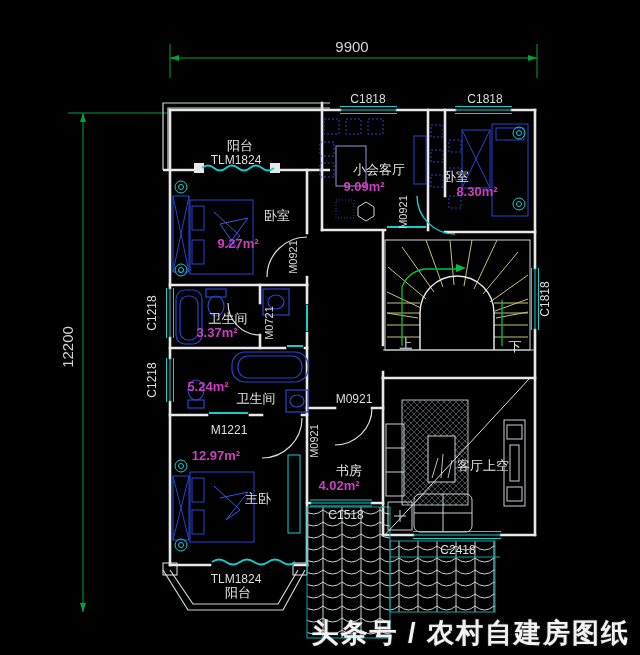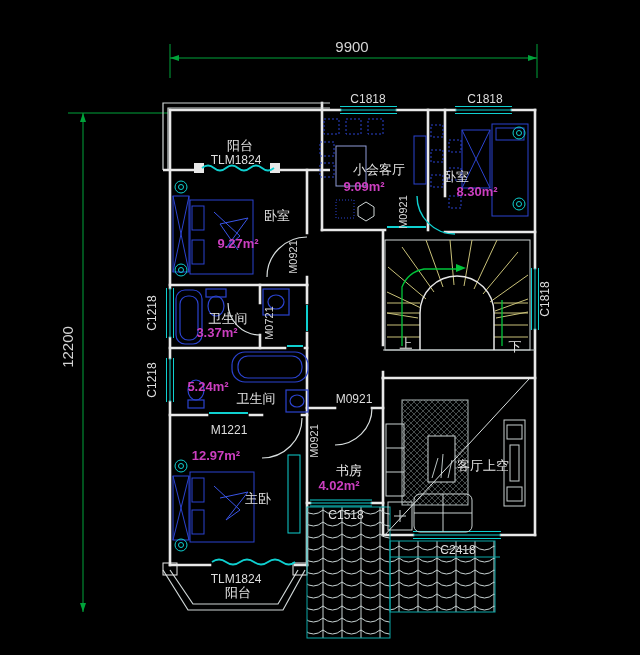--- a/index.html
+++ b/index.html
@@ -279,13 +279,14 @@
 
   <text class="room" x="349" y="475" text-anchor="middle" font-size="12">书房</text>
   <text class="area" x="339" y="490" text-anchor="middle">4.02m²</text>
 
   <text class="room" x="483" y="470" text-anchor="middle" font-size="12">客厅上空</text>
 
   <text class="lbl" x="236" y="583" text-anchor="middle">TLM1824</text>
   <text class="room" x="238" y="597" text-anchor="middle">阳台</text>
 </svg>
 
+<div class="wm">头条号 / 农村自建房图纸</div>
 </div>
 
 </body></html>

